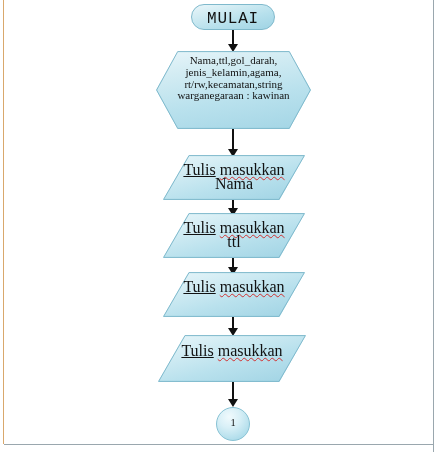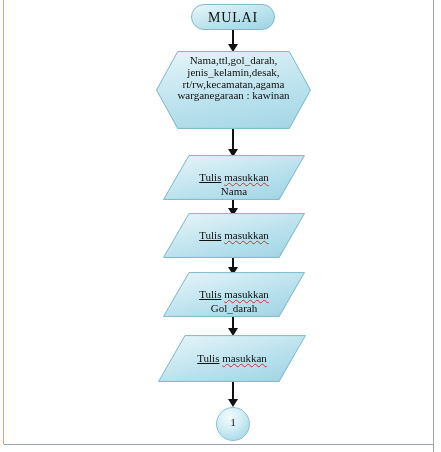--- a/index.html
+++ b/index.html
@@ -135,27 +135,27 @@
     text-decoration-color: #d03030;
     text-decoration-thickness: 1px;
     text-underline-offset: 1px;
   }
   .hex-text {
     font-size: 11px;
     line-height: 11.8px;
     padding: 15px 18px;
   }
   .io-text {
-    font-size: 11px;
+    font-size: 16px;
     line-height: 13.5px;
-    margin-top: 8px;
   }
   .term-text {
-    font-size: 14px;
+    font-size: 16px;
     letter-spacing: 0.8px;
+    font-family: Liberation Mono, monospace;
   }
   .conn-text {
     font-size: 10.5px;
   }
 </style>
 </head>
 <body>
 
 <div id="page">
 
@@ -173,22 +173,22 @@
     <div class="arrow-line" style="left:232px; top:30px; height:16px;"></div>
     <div class="arrow-head" style="left:228px; top:44px;"></div>
 
     <div class="node hexagon" style="left:156px; top:51px; width:155px; height:78px;">
       <div class="shape-fill"></div>
       <svg class="shape-stroke" viewBox="0 0 155 78" preserveAspectRatio="none">
         <polygon points="21.7,0.6 133.3,0.6 154.4,39 133.3,77.4 21.7,77.4 0.6,39" fill="none" stroke="#7fb9cc" stroke-width="1"></polygon>
       </svg>
       <div class="node-label hex-text" style="padding-top:4px;">
         <div>Nama,ttl,gol_darah,</div>
-        <div>jenis_kelamin,desak,</div>
-        <div>rt/rw,kecamatan,agama</div>
+        <div>jenis_kelamin,agama,</div>
+        <div>rt/rw,kecamatan,string</div>
         <div>warganegaraan : kawinan</div>
       </div>
     </div>
 
     <div class="arrow-line" style="left:232px; top:129px; height:22px;"></div>
     <div class="arrow-head" style="left:228px; top:149px;"></div>
 
     <div class="node parallelogram" style="left:163px; top:155px; width:142px; height:45px;">
       <div class="shape-fill"></div>
       <svg class="shape-stroke" viewBox="0 0 142 45" preserveAspectRatio="none" style="position:absolute; inset:0; z-index:1;">
@@ -209,37 +209,37 @@
     <div class="node parallelogram" style="left:163px; top:213px; width:142px; height:45px;">
       <div class="shape-fill"></div>
       <svg class="shape-stroke" viewBox="0 0 142 45" preserveAspectRatio="none" style="position:absolute; inset:0; z-index:1;">
         <polygon points="26,0.6 141.4,0.6 116,44.4 0.6,44.4" fill="none" stroke="#7fb9cc" stroke-width="1"></polygon>
       </svg>
       <div class="node-label io-text" style="padding-top:8px;">
         <div>
           <span class="tulis">Tulis</span>
           <span class="squiggly">masukkan</span>
         </div>
+        <div>ttl</div>
       </div>
     </div>
 
     <div class="arrow-line" style="left:232px; top:258px; height:12px;"></div>
     <div class="arrow-head" style="left:228px; top:267px;"></div>
 
     <div class="node parallelogram" style="left:163px; top:272px; width:142px; height:45px;">
       <div class="shape-fill"></div>
       <svg class="shape-stroke" viewBox="0 0 142 45" preserveAspectRatio="none" style="position:absolute; inset:0; z-index:1;">
         <polygon points="26,0.6 141.4,0.6 116,44.4 0.6,44.4" fill="none" stroke="#7fb9cc" stroke-width="1"></polygon>
       </svg>
       <div class="node-label io-text" style="padding-top:8px;">
         <div>
           <span class="tulis">Tulis</span>
           <span class="squiggly">masukkan</span>
         </div>
-        <div>Gol_darah</div>
       </div>
     </div>
 
     <div class="arrow-line" style="left:232px; top:317px; height:13px;"></div>
     <div class="arrow-head" style="left:228px; top:328px;"></div>
 
     <div class="node parallelogram" style="left:158px; top:335px; width:148px; height:47px;">
       <div class="shape-fill"></div>
       <svg class="shape-stroke" viewBox="0 0 148 47" preserveAspectRatio="none" style="position:absolute; inset:0; z-index:1;">
         <polygon points="27,0.6 147.4,0.6 121,46.4 0.6,46.4" fill="none" stroke="#7fb9cc" stroke-width="1"></polygon>

